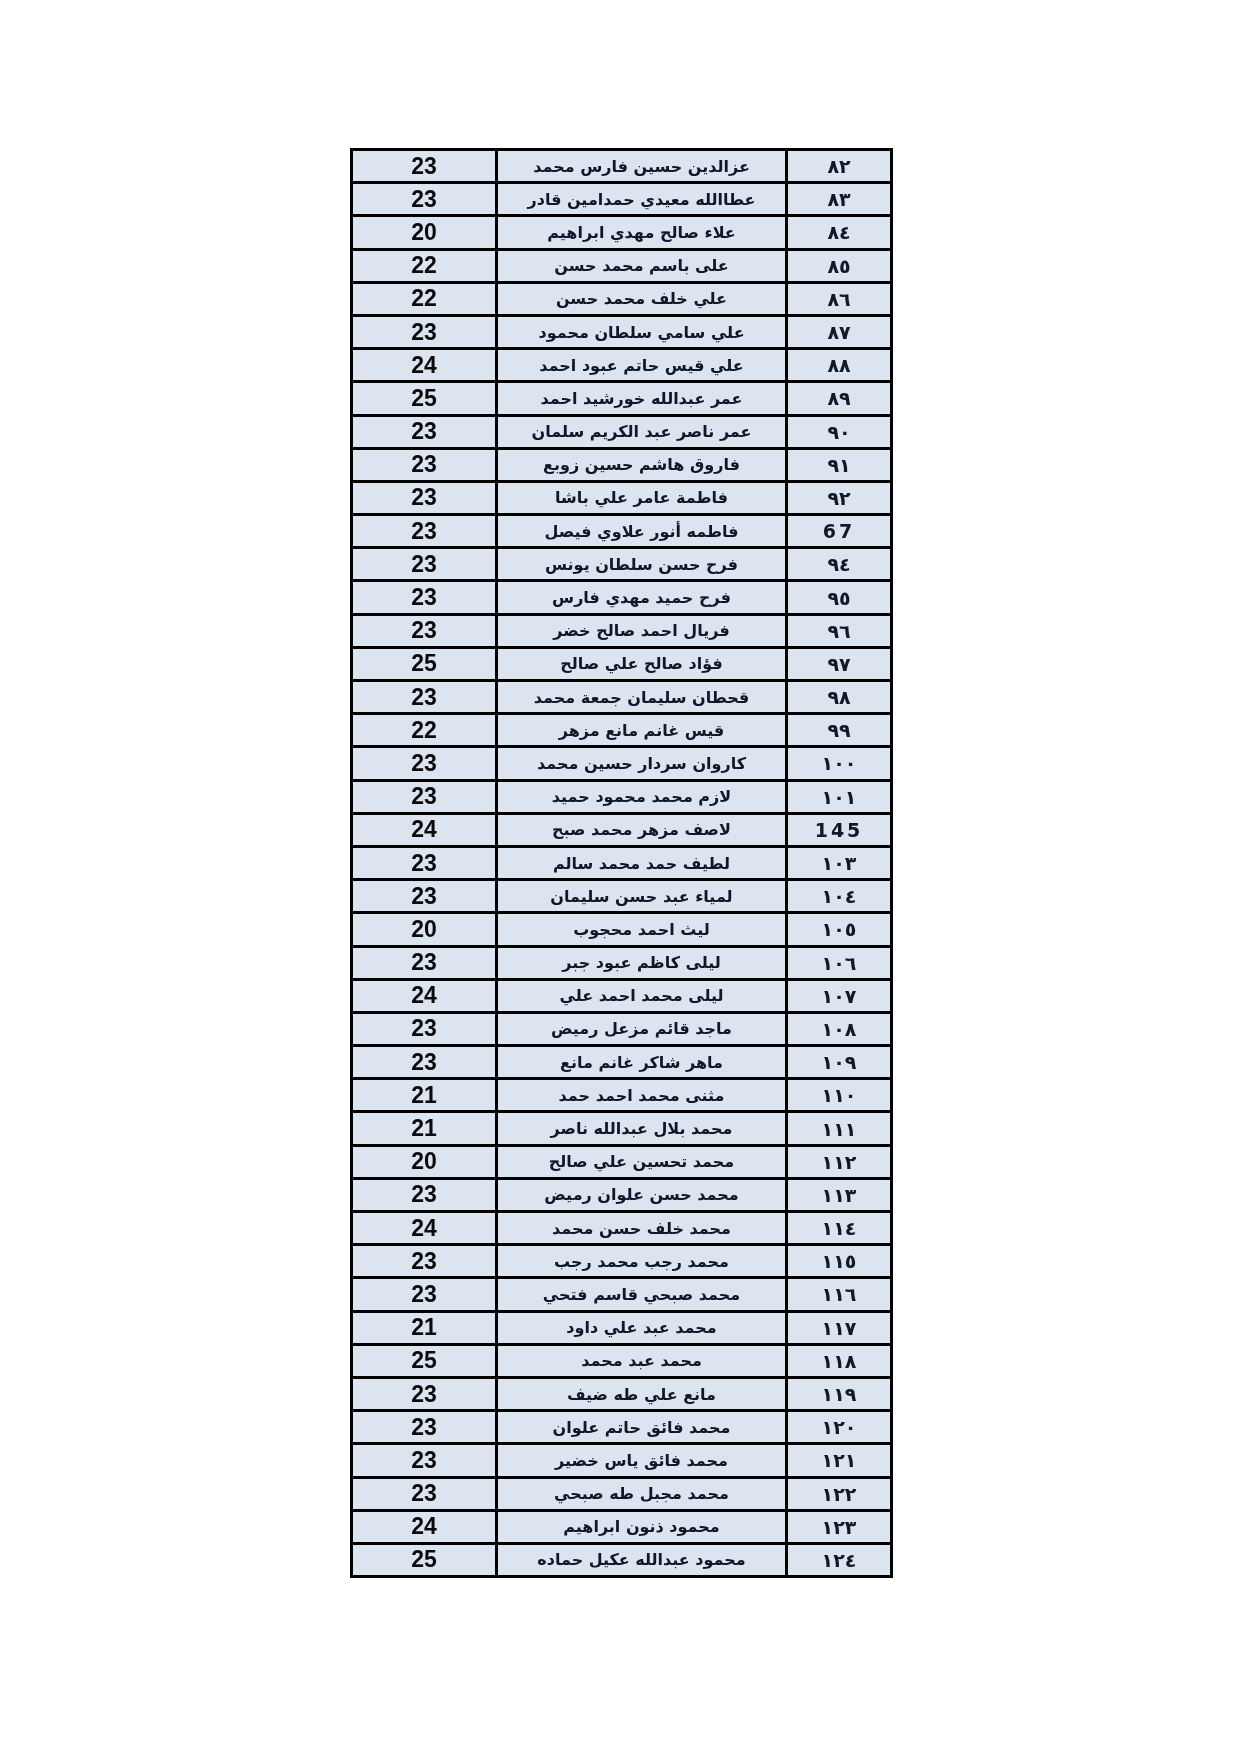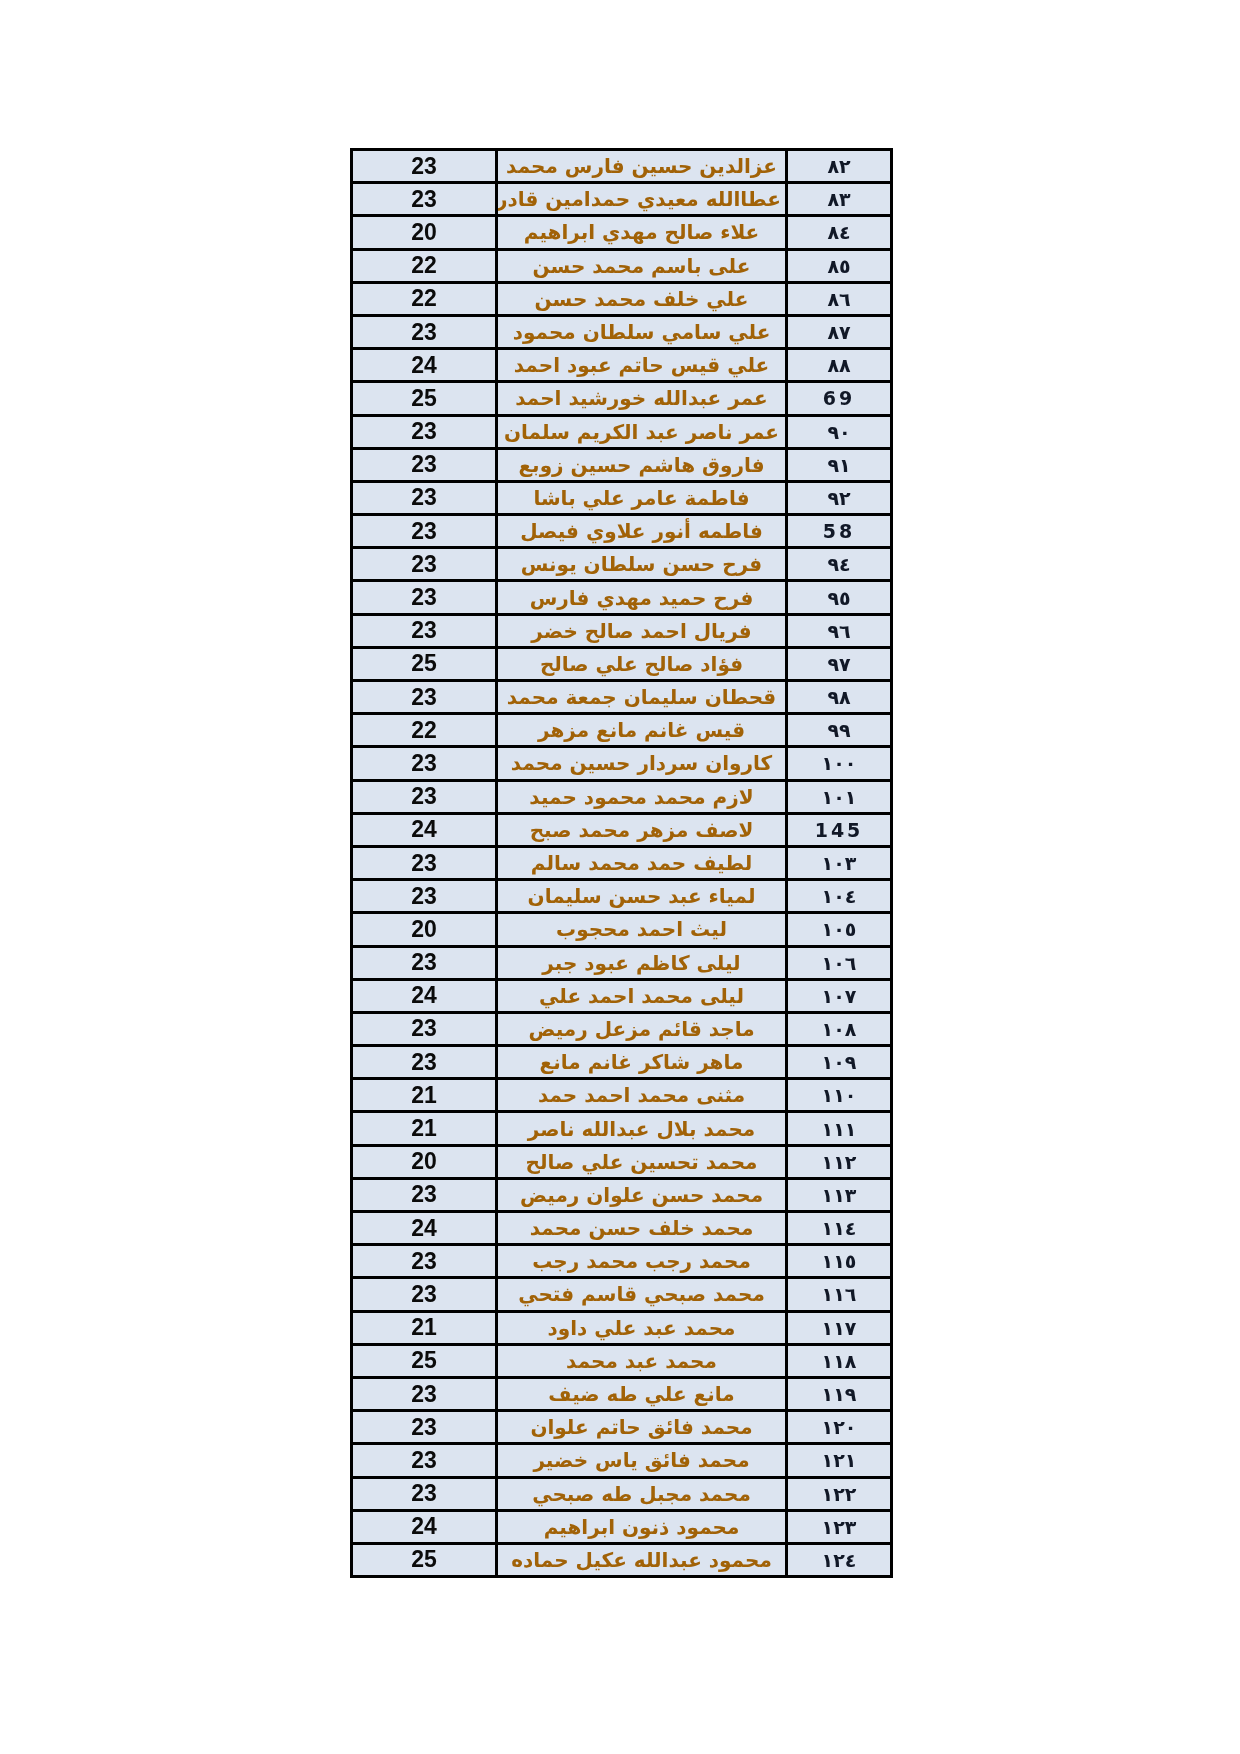--- a/index.html
+++ b/index.html
@@ -38,23 +38,23 @@
   td.seq-cell {
     width: 105px;
     font-size: 19px;
     font-weight: bold;
     letter-spacing: 3px;
     color: #111827;
     margin-top: 12px;
   }
   td.name-cell {
     width: 290px;
-    font-size: 20px;
+    font-size: 16px;
     font-weight: bold;
-    color: #a16207;
+    color: #0f172a;
   }
   td.score-cell {
     width: 145px;
     font-size: 23px;
     font-weight: bold;
     font-family: "Liberation Sans", "DejaVu Sans", sans-serif;
     direction: ltr;
     color: #0b0b0b;
     margin-top: 43px;
   }
@@ -94,41 +94,41 @@
           <td class="seq-cell">٨٧</td>
           <td class="name-cell">علي سامي سلطان محمود</td>
           <td class="score-cell">23</td>
         </tr>
         <tr>
           <td class="seq-cell">٨٨</td>
           <td class="name-cell">علي قيس حاتم عبود احمد</td>
           <td class="score-cell">24</td>
         </tr>
         <tr>
-          <td class="seq-cell">69</td>
+          <td class="seq-cell">٨٩</td>
           <td class="name-cell">عمر عبدالله خورشيد احمد</td>
           <td class="score-cell">25</td>
         </tr>
         <tr>
           <td class="seq-cell">٩٠</td>
           <td class="name-cell">عمر ناصر عبد الكريم سلمان</td>
           <td class="score-cell">23</td>
         </tr>
         <tr>
           <td class="seq-cell">٩١</td>
           <td class="name-cell">فاروق هاشم حسين زوبع</td>
           <td class="score-cell">23</td>
         </tr>
         <tr>
           <td class="seq-cell">٩٢</td>
           <td class="name-cell">فاطمة عامر علي باشا</td>
           <td class="score-cell">23</td>
         </tr>
         <tr>
-          <td class="seq-cell">58</td>
+          <td class="seq-cell">67</td>
           <td class="name-cell">فاطمه أنور علاوي فيصل</td>
           <td class="score-cell">23</td>
         </tr>
         <tr>
           <td class="seq-cell">٩٤</td>
           <td class="name-cell">فرح حسن سلطان يونس</td>
           <td class="score-cell">23</td>
         </tr>
         <tr>
           <td class="seq-cell">٩٥</td>

